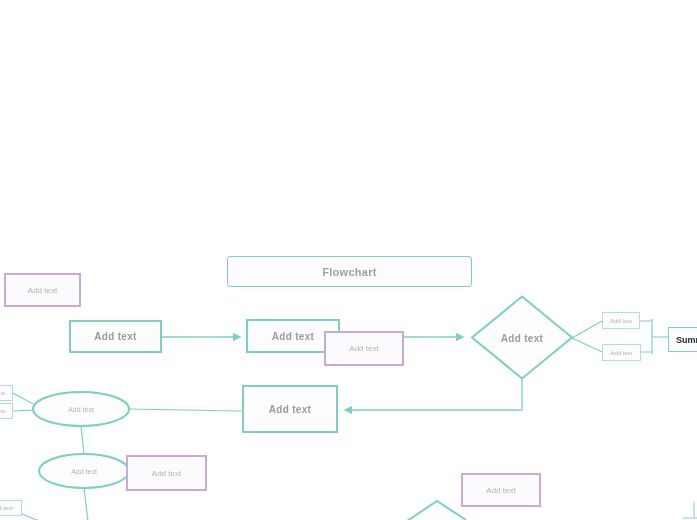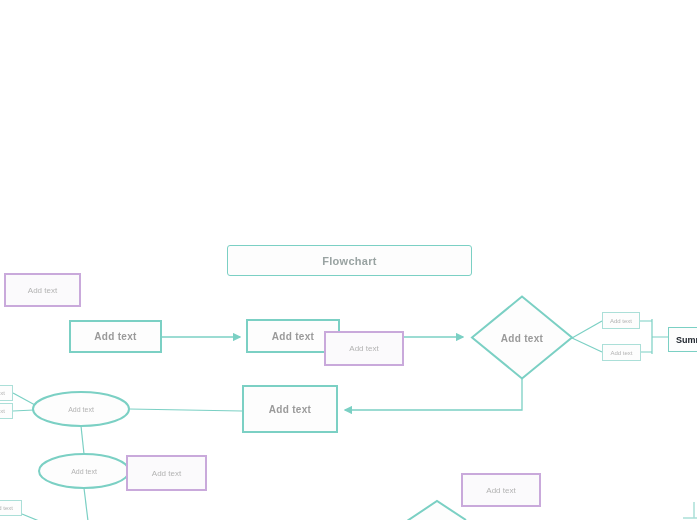--- a/index.html
+++ b/index.html
@@ -17,21 +17,21 @@
   .wire-faint{stroke:var(--teal-light);stroke-width:1.5;fill:none;}
   .shape{stroke:var(--teal);stroke-width:2;fill:var(--node-fill);}
   .arrowhead{fill:var(--teal);}
   .node{position:absolute;box-sizing:border-box;display:flex;align-items:center;justify-content:center;background:var(--node-fill);color:var(--label-gray);}
   .teal-node{border:2px solid var(--teal);}
   .purple-node{border:2px solid var(--purple);background:var(--purple-fill);color:var(--label-light);font-size:8px;}
   .bold-label{font-weight:bold;font-size:10px;letter-spacing:.3px;color:var(--label-gray);}
   .small-node{border:1px solid var(--teal-light);font-size:6px;color:var(--label-light);background:var(--node-fill);}
   .shape-label{position:absolute;display:flex;align-items:center;justify-content:center;background:transparent;}
   .oval-label{font-size:7px;color:var(--label-light);}
-  .title-node{border:1.5px solid var(--teal);border-radius:3px;font-weight:bold;font-size:11px;letter-spacing:.3px;color:#99a3a2;background:var(--node-fill);}
+  .title-node{border:1.5px solid var(--teal);border-radius:3px;font-weight:bold;font-size:11px;letter-spacing:.3px;color:#99a3a2;background:var(--node-fill);margin-top:11px;}
   .summary-node{border:1.5px solid var(--teal);font-weight:bold;font-size:9px;color:var(--summary-text);justify-content:flex-start;padding-left:7px;background:var(--node-fill);}
 </style>
 </head>
 <body>
 
 <div class="canvas">
 
   <svg class="wires" viewBox="0 0 697 520" xmlns="http://www.w3.org/2000/svg">
     <defs>
       <marker id="arr" viewBox="0 0 10 10" refX="8.5" refY="5" markerWidth="6.5" markerHeight="6.5" orient="auto">

